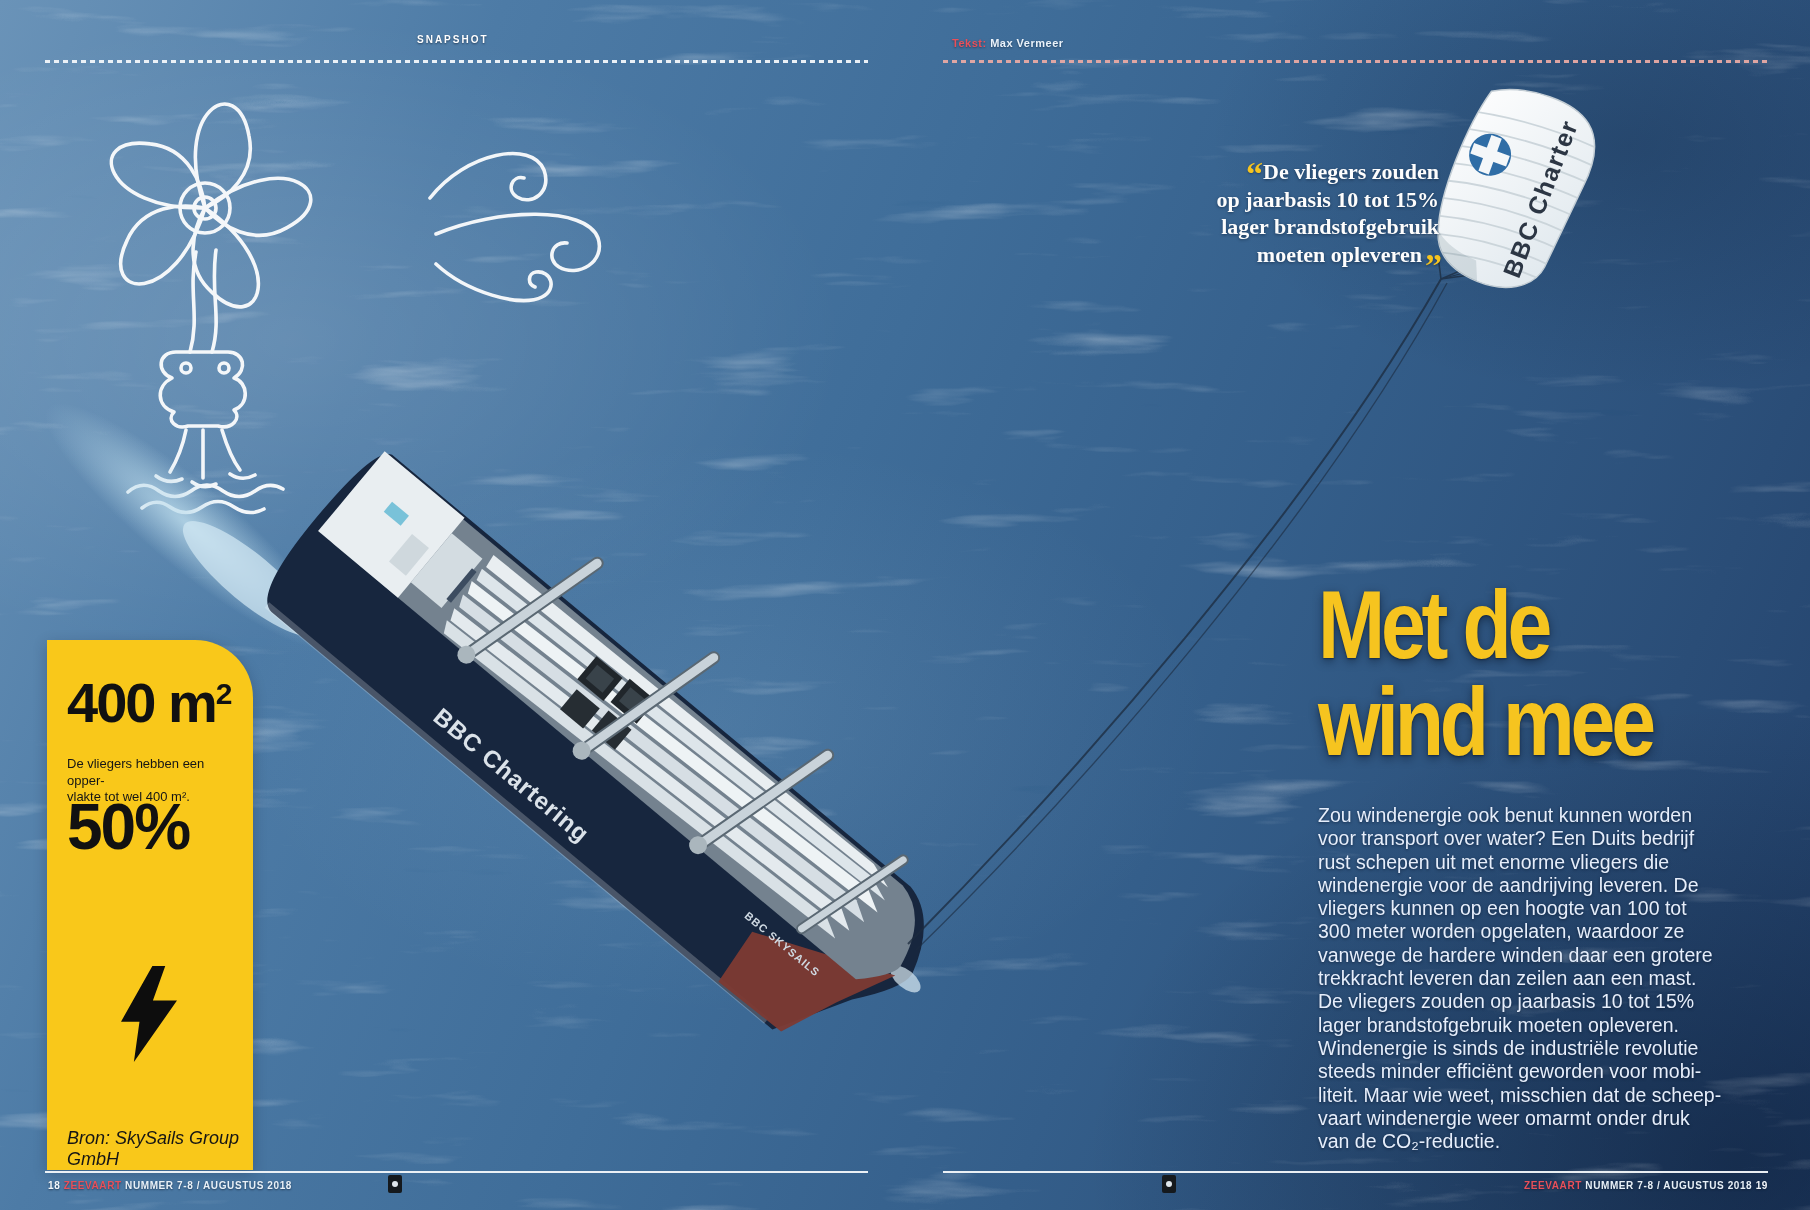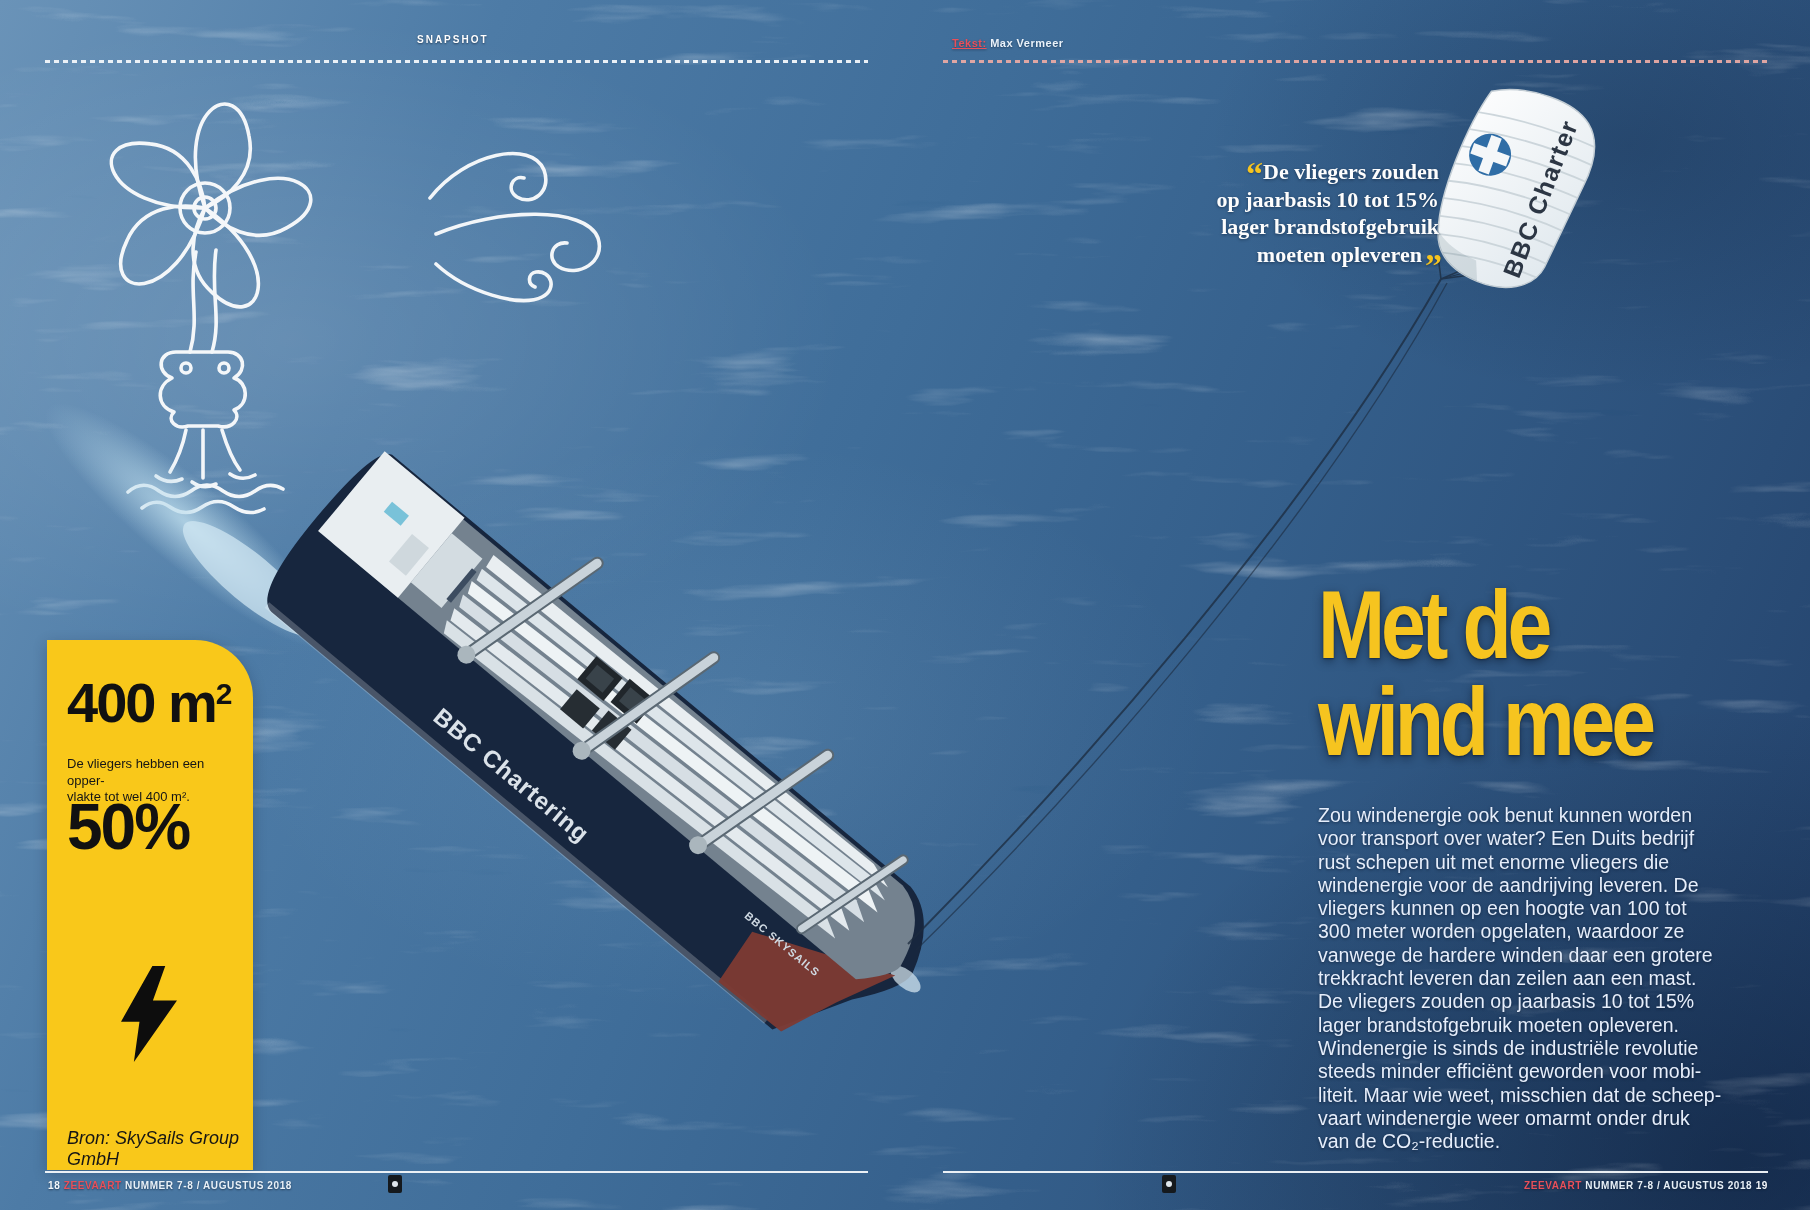--- a/index.html
+++ b/index.html
@@ -11,21 +11,21 @@
       radial-gradient(1000px 700px at 96% 96%, rgba(5,18,40,.45), rgba(5,18,40,0) 65%),
       radial-gradient(700px 420px at 90% 12%, rgba(10,25,50,.25), rgba(10,25,50,0) 60%),
       linear-gradient(112deg,#6a93b8 0%,#4d7ba6 22%,#3f6d99 45%,#345e8a 65%,#2a4d77 85%,#22406a 100%);}
   .abs{position:absolute;}
   #scene{left:0;top:0;}
   .prewrap{white-space:pre-line;}
   
   .section-label{left:417px;top:34px;color:#fff;font-size:10px;font-weight:bold;letter-spacing:2px;
     text-shadow:0 1px 2px rgba(10,25,45,.6);}
   .credit{left:952px;top:37px;font-size:11px;font-weight:bold;letter-spacing:.5px;text-shadow:0 1px 2px rgba(10,25,45,.5);}
-  .credit .lbl{color:#e8505a;text-decoration:underline;} .credit .nm{color:#eaf2fa;}
+  .credit .lbl{color:#e8505a;} .credit .nm{color:#eaf2fa;}
   .dashrule{height:3px;background:repeating-linear-gradient(90deg,currentColor 0 5px,rgba(0,0,0,0) 5px 9px);opacity:.95;}
   #rule-left{left:45px;top:60px;width:823px;color:#f2f6fa;}
   #rule-right{left:943px;top:60px;width:825px;color:#e7a9a4;}
   
   .pull-quote{left:1094px;top:158px;width:345px;text-align:right;
     font-family:"Liberation Serif",serif;font-weight:bold;font-size:22px;line-height:27.5px;
     color:#fdfdfd;text-shadow:0 1px 3px rgba(10,25,50,.55);}
   .qmark{color:#f6c41f;font-size:34px;line-height:0;vertical-align:-6px;text-shadow:0 1px 2px rgba(10,25,50,.4);}
   .qclose{position:relative;top:9px;left:3px;}
   

